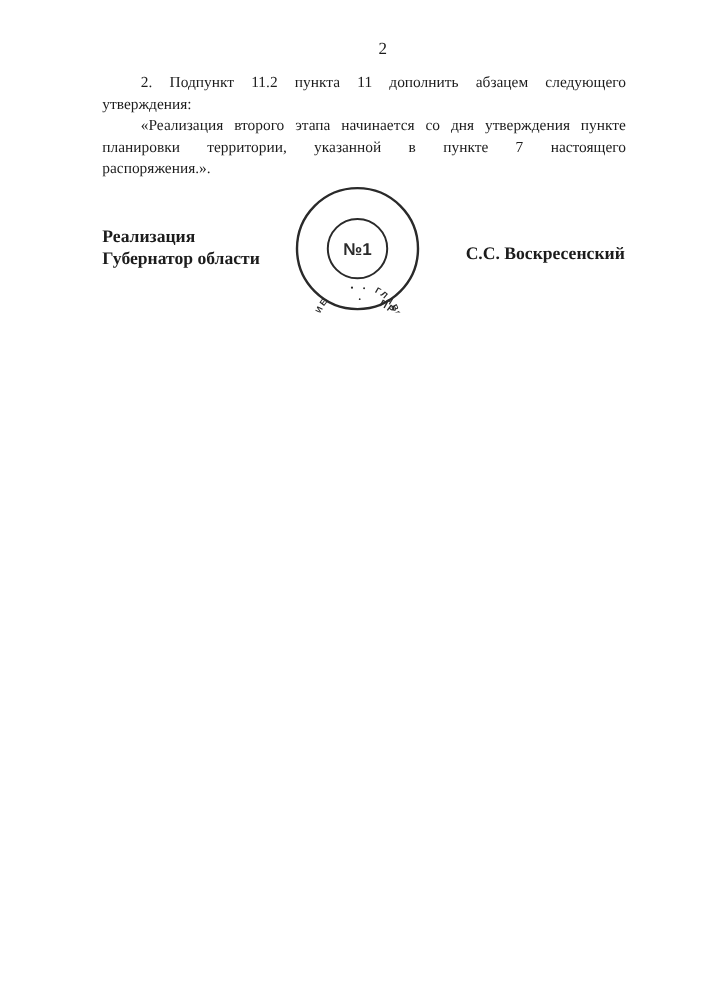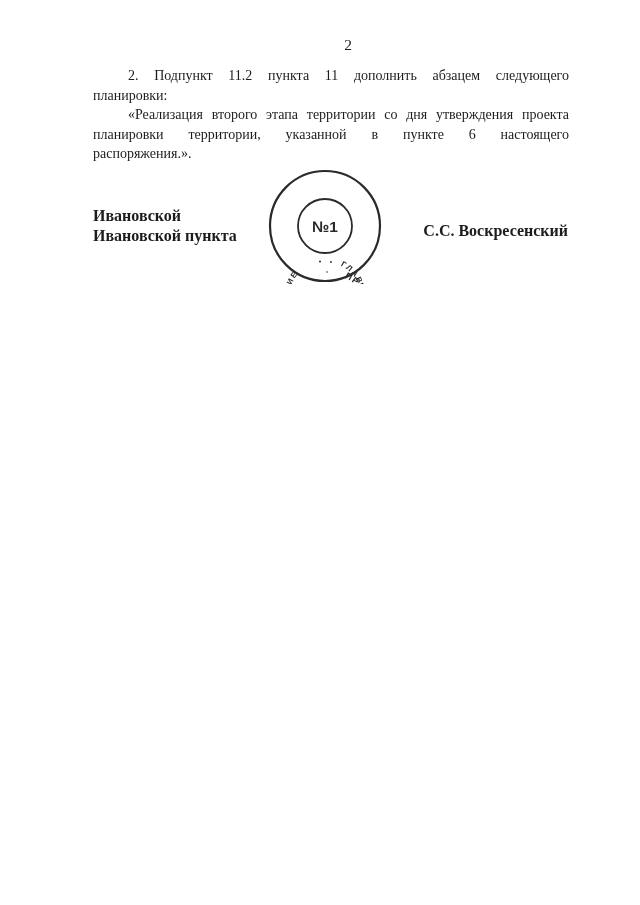--- a/index.html
+++ b/index.html
@@ -59,32 +59,32 @@
   }
 </style>
 </head>
 <body>
 
 <div class="page-number">2</div>
 
 <div class="body-text">
   <div>
     <div class="jline first">2. Подпункт 11.2 пункта 11 дополнить абзацем следующего</div>
-    <div class="jline last">планировки:</div>
+    <div class="jline last">утверждения:</div>
   </div>
   <div>
-    <div class="jline first">«Реализация второго этапа территории со дня утверждения проекта</div>
-    <div class="jline">планировки территории, указанной в пункте 6 настоящего</div>
+    <div class="jline first">«Реализация второго этапа начинается со дня утверждения пункте</div>
+    <div class="jline">планировки территории, указанной в пункте 7 настоящего</div>
     <div class="jline last">распоряжения.».</div>
   </div>
 </div>
 
 <div class="sig-left">
-  <div>Ивановской</div>
-  <div>Ивановской пункта</div>
+  <div>Реализация</div>
+  <div>Губернатор области</div>
 </div>
 
 <div class="sig-right">С.С. Воскресенский</div>
 
 <div class="seal">
   <svg viewBox="0 0 116 116" xmlns="http://www.w3.org/2000/svg">
     <defs>
       <path id="outer-ring-path" d="M 58 105.5 A 47.5 47.5 0 1 1 57.9 105.5" fill="none"></path>
       <path id="inner-ring-path" d="M 58 94 A 36 36 0 1 1 57.9 94" fill="none"></path>
     </defs>

